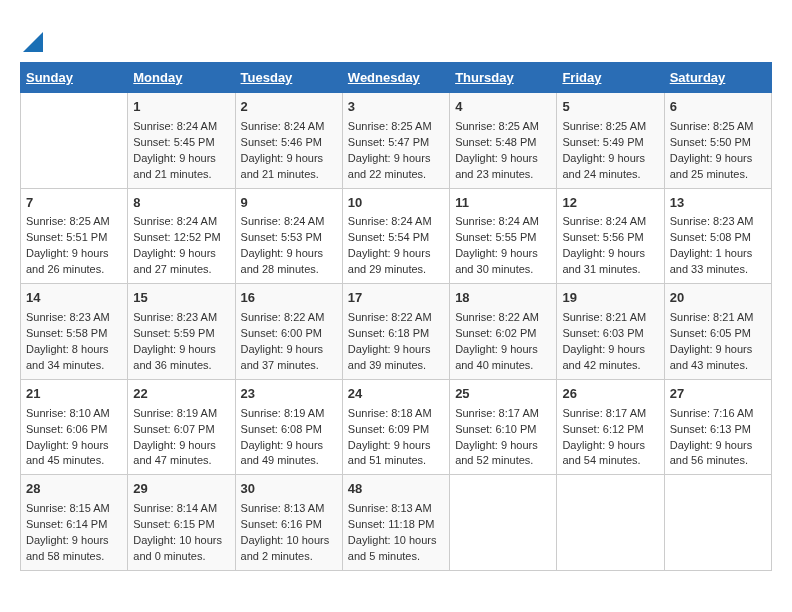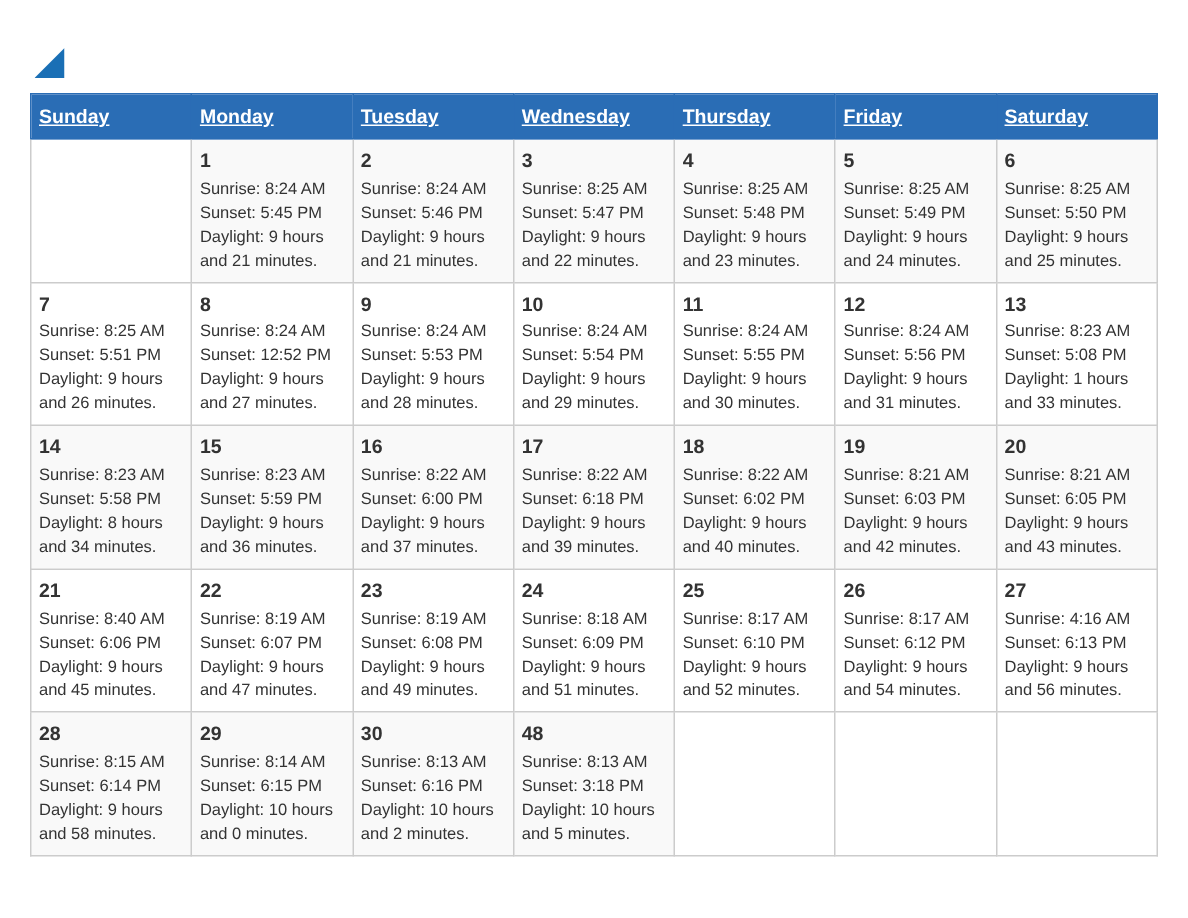--- a/index.html
+++ b/index.html
@@ -143,31 +143,31 @@
       <tr>
         <td><span class="day-num">14</span><span>Sunrise: 8:23 AM</span><br><span>Sunset: 5:58 PM</span><br><span>Daylight: 8 hours and 34 minutes.</span></td>
         <td><span class="day-num">15</span><span>Sunrise: 8:23 AM</span><br><span>Sunset: 5:59 PM</span><br><span>Daylight: 9 hours and 36 minutes.</span></td>
         <td><span class="day-num">16</span><span>Sunrise: 8:22 AM</span><br><span>Sunset: 6:00 PM</span><br><span>Daylight: 9 hours and 37 minutes.</span></td>
         <td><span class="day-num">17</span><span>Sunrise: 8:22 AM</span><br><span>Sunset: 6:18 PM</span><br><span>Daylight: 9 hours and 39 minutes.</span></td>
         <td><span class="day-num">18</span><span>Sunrise: 8:22 AM</span><br><span>Sunset: 6:02 PM</span><br><span>Daylight: 9 hours and 40 minutes.</span></td>
         <td><span class="day-num">19</span><span>Sunrise: 8:21 AM</span><br><span>Sunset: 6:03 PM</span><br><span>Daylight: 9 hours and 42 minutes.</span></td>
         <td><span class="day-num">20</span><span>Sunrise: 8:21 AM</span><br><span>Sunset: 6:05 PM</span><br><span>Daylight: 9 hours and 43 minutes.</span></td>
       </tr>
       <tr>
-        <td><span class="day-num">21</span><span>Sunrise: 8:40 AM</span><br><span>Sunset: 6:06 PM</span><br><span>Daylight: 9 hours and 45 minutes.</span></td>
+        <td><span class="day-num">21</span><span>Sunrise: 8:10 AM</span><br><span>Sunset: 6:06 PM</span><br><span>Daylight: 9 hours and 45 minutes.</span></td>
         <td><span class="day-num">22</span><span>Sunrise: 8:19 AM</span><br><span>Sunset: 6:07 PM</span><br><span>Daylight: 9 hours and 47 minutes.</span></td>
         <td><span class="day-num">23</span><span>Sunrise: 8:19 AM</span><br><span>Sunset: 6:08 PM</span><br><span>Daylight: 9 hours and 49 minutes.</span></td>
         <td><span class="day-num">24</span><span>Sunrise: 8:18 AM</span><br><span>Sunset: 6:09 PM</span><br><span>Daylight: 9 hours and 51 minutes.</span></td>
         <td><span class="day-num">25</span><span>Sunrise: 8:17 AM</span><br><span>Sunset: 6:10 PM</span><br><span>Daylight: 9 hours and 52 minutes.</span></td>
         <td><span class="day-num">26</span><span>Sunrise: 8:17 AM</span><br><span>Sunset: 6:12 PM</span><br><span>Daylight: 9 hours and 54 minutes.</span></td>
-        <td><span class="day-num">27</span><span>Sunrise: 4:16 AM</span><br><span>Sunset: 6:13 PM</span><br><span>Daylight: 9 hours and 56 minutes.</span></td>
+        <td><span class="day-num">27</span><span>Sunrise: 7:16 AM</span><br><span>Sunset: 6:13 PM</span><br><span>Daylight: 9 hours and 56 minutes.</span></td>
       </tr>
       <tr>
         <td><span class="day-num">28</span><span>Sunrise: 8:15 AM</span><br><span>Sunset: 6:14 PM</span><br><span>Daylight: 9 hours and 58 minutes.</span></td>
         <td><span class="day-num">29</span><span>Sunrise: 8:14 AM</span><br><span>Sunset: 6:15 PM</span><br><span>Daylight: 10 hours and 0 minutes.</span></td>
         <td><span class="day-num">30</span><span>Sunrise: 8:13 AM</span><br><span>Sunset: 6:16 PM</span><br><span>Daylight: 10 hours and 2 minutes.</span></td>
-        <td><span class="day-num">48</span><span>Sunrise: 8:13 AM</span><br><span>Sunset: 3:18 PM</span><br><span>Daylight: 10 hours and 5 minutes.</span></td>
+        <td><span class="day-num">48</span><span>Sunrise: 8:13 AM</span><br><span>Sunset: 11:18 PM</span><br><span>Daylight: 10 hours and 5 minutes.</span></td>
         <td class="empty"></td>
         <td class="empty"></td>
         <td class="empty"></td>
       </tr>
     </tbody>
 </table>
 
 </body></html>

